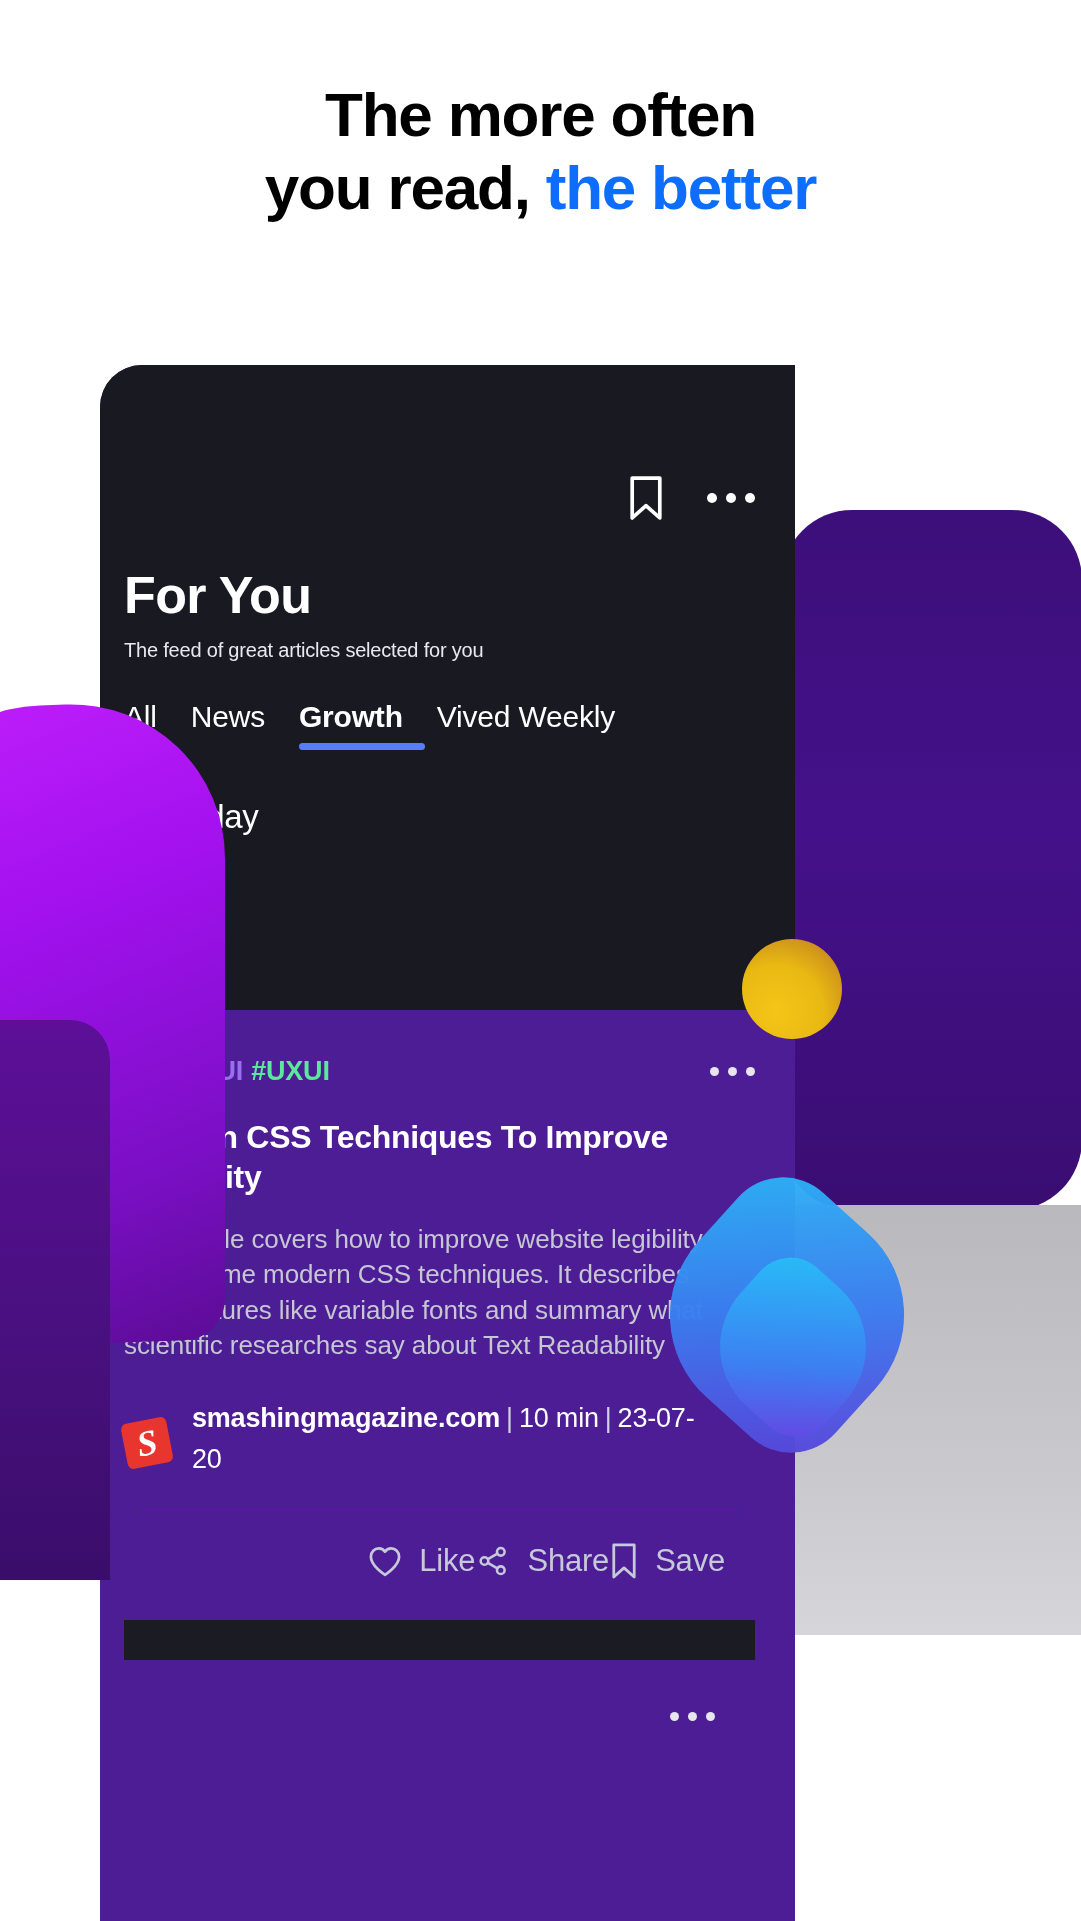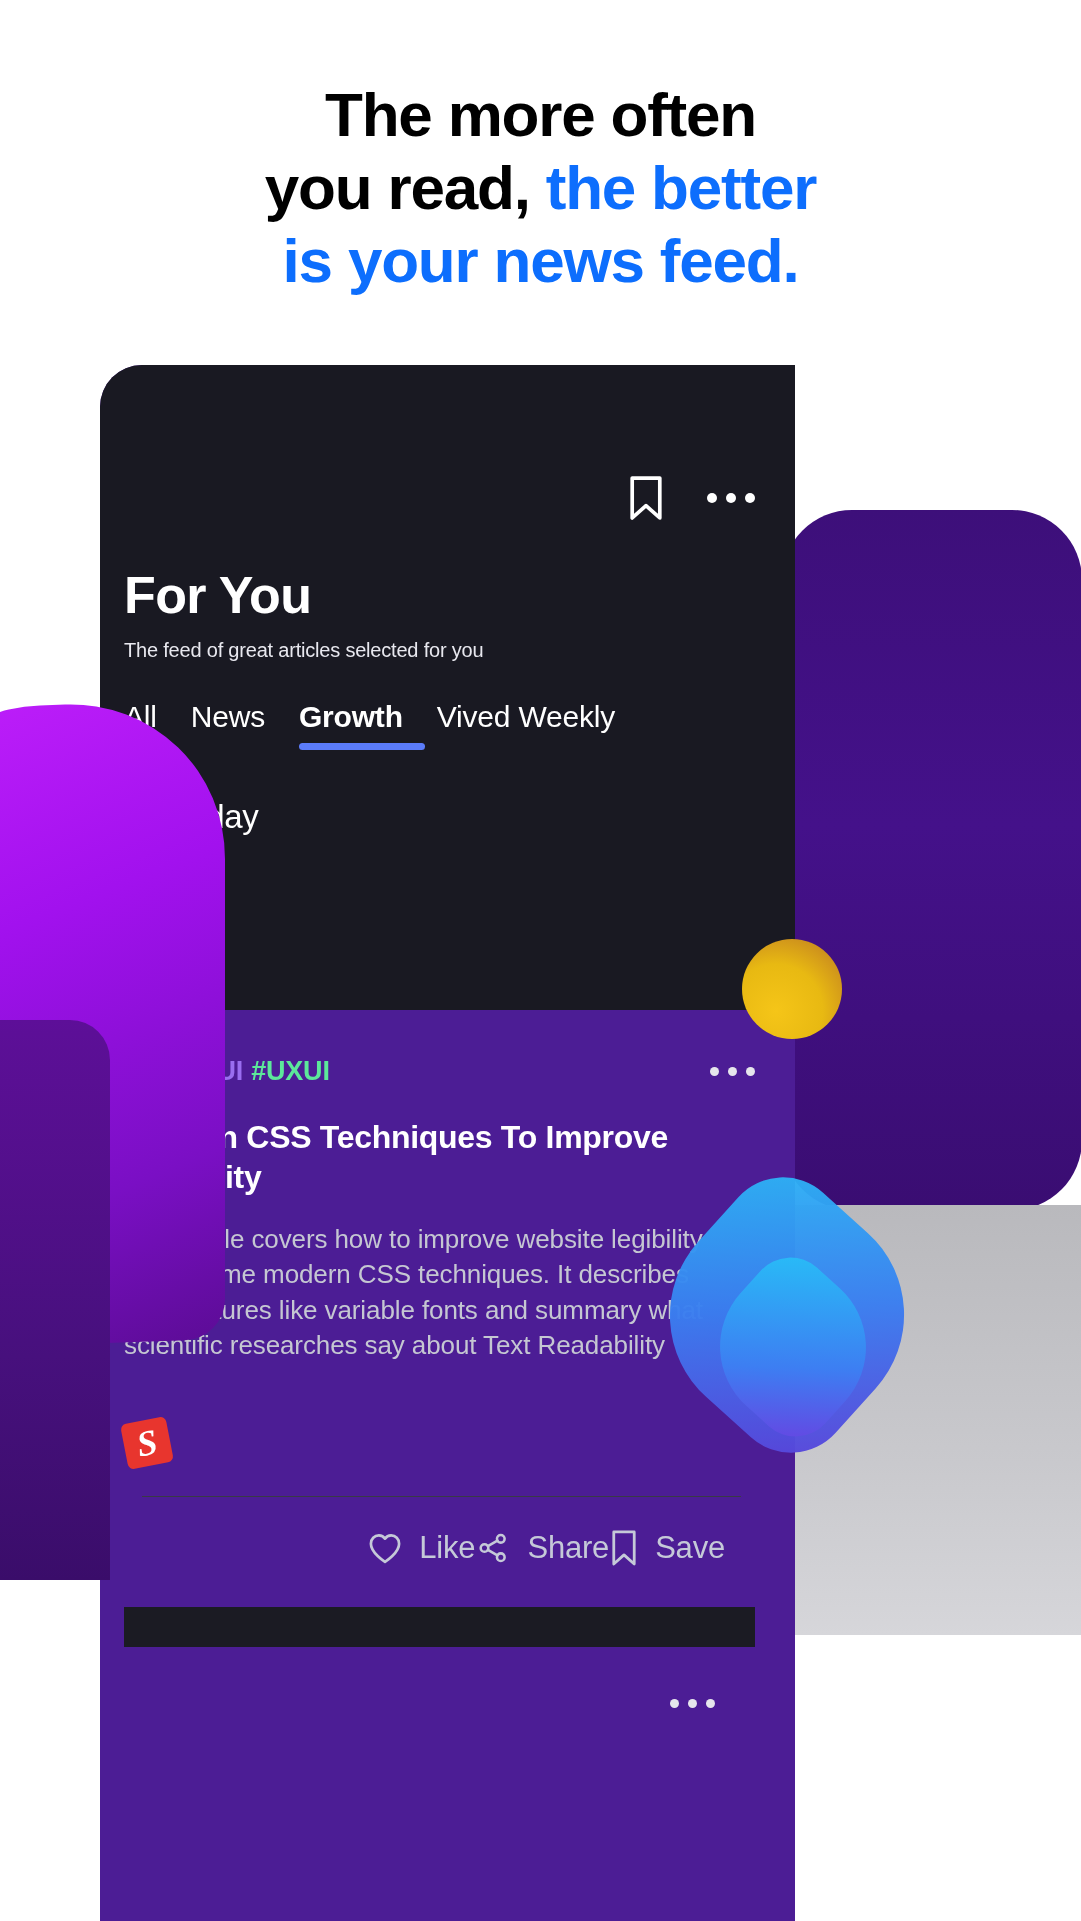--- a/index.html
+++ b/index.html
@@ -265,21 +265,20 @@
 <body>
 
 <div class="decor-layer">
   <div class="decor-right-panel"></div>
   <div class="decor-gray-slab"></div>
 </div>
 
 <div class="headline">
   <div><span>The more often</span></div>
   <div><span>you read, </span><span class="hl-accent">the better</span></div>
-  <div><span class="hl-accent">is your news feed.</span></div>
 </div>
 
 <div class="card">
 
   <div class="card-header">
 
     <div class="topbar">
       <div class="icon-btn">
         <svg width="38" height="46" viewBox="0 0 24 30">
           <path d="M3 2h18v26l-9-8-9 8z" fill="none" stroke="#ffffff" stroke-width="2.4" stroke-linejoin="round"></path>
@@ -333,20 +332,23 @@
           <i></i>
           <i></i>
         </span>
     </div>
 
     <div class="art-title">Modern CSS Techniques To Improve Legibility</div>
     <div class="art-desc">The article covers how to improve website legibility using some modern CSS techniques. It describes new features like variable fonts and summary what scientific researches say about Text Readability</div>
 
     <div class="source-row">
       <div class="logo-s">S</div>
+      <div class="source-meta">
+        <span class="site">smashingmagazine.com</span><span class="sep">|</span><span>10 min</span><span class="sep">|</span><span>23-07-20</span>
+      </div>
     </div>
 
     <div class="divider"></div>
 
     <div class="actions">
       <div class="action">
         <span>
           <svg width="36" height="34" viewBox="0 0 24 22">
             <path d="M12 20.2S2.6 14.3 2.6 8.1C2.6 4.9 5 2.6 7.9 2.6c2 0 3.4 1.1 4.1 2.2.7-1.1 2.1-2.2 4.1-2.2 2.9 0 5.3 2.3 5.3 5.5 0 6.2-9.4 12.1-9.4 12.1z" fill="none" stroke="#c5c9d8" stroke-width="1.8" stroke-linejoin="round"></path>
           </svg>

